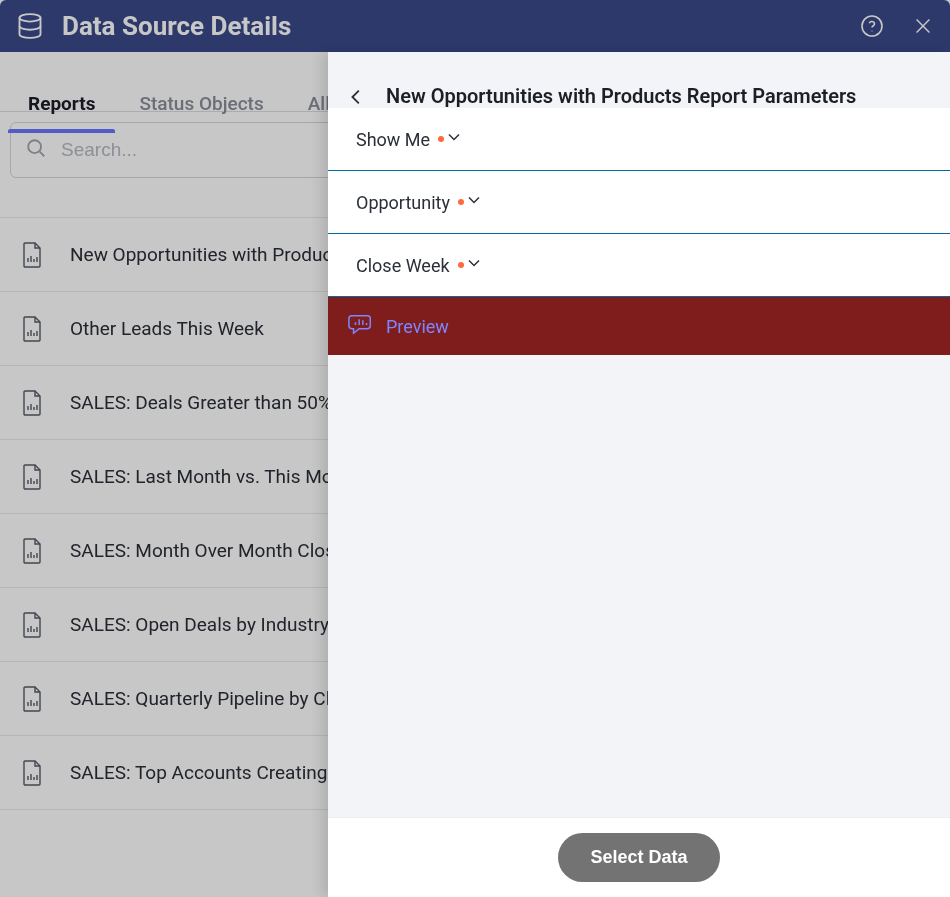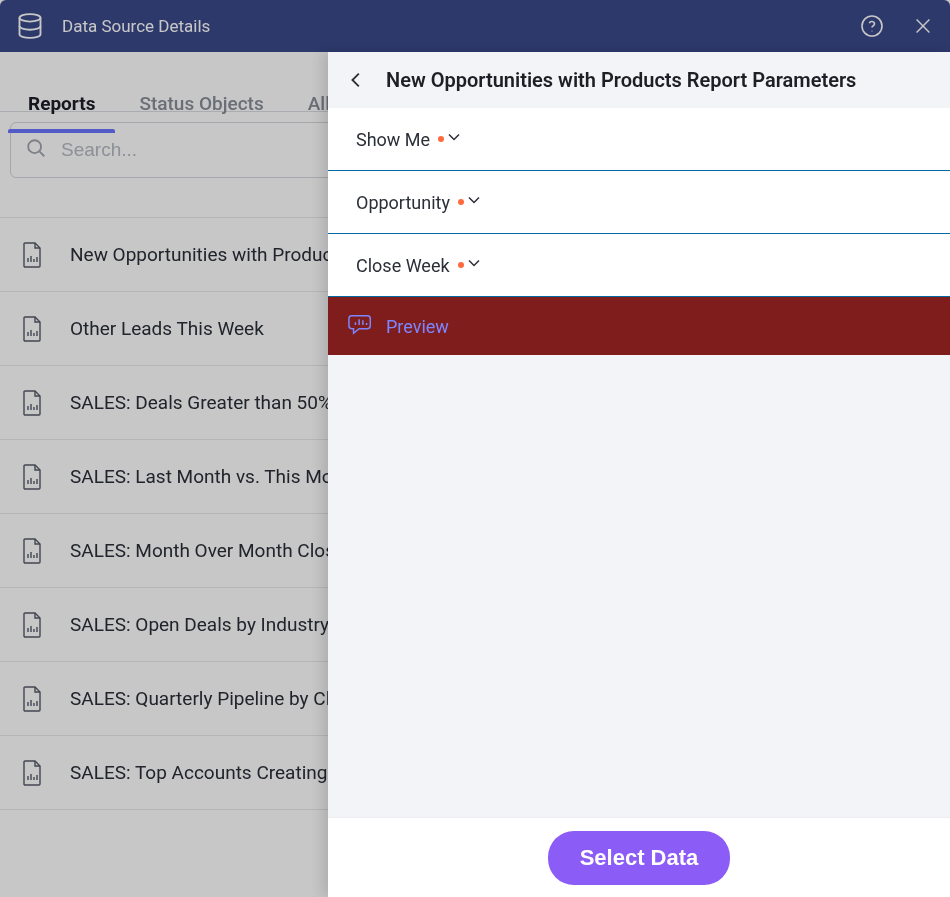--- a/index.html
+++ b/index.html
@@ -6,21 +6,21 @@
   html, body { width: 950px; height: 897px; font-family: -apple-system, BlinkMacSystemFont, "Segoe UI", Roboto, Helvetica, Arial, sans-serif; overflow: hidden; background:#fff;}
   .root { position: relative; width:950px; height:897px; background:#fff; }
 
   
   .header {
     height:52px; background:#3a4a8a; display:flex; align-items:center; padding:0 16px; color:#fff;
     border-top-left-radius:6px; border-top-right-radius:6px;
   }
   .header .db-icon { width:28px; height:28px; margin-right:18px; }
   .header .db-icon svg { width:28px; height:28px; stroke:#fff; stroke-width:1.6; fill:none;}
-  .header-title { font-size:17px; font-weight:400; flex:1; }
+  .header-title { font-size:26px; font-weight:700; flex:1; }
   .header-actions { display:flex; align-items:center; gap:28px; }
   .header-actions svg { stroke:#fff; stroke-width:1.6; fill:none;}
 
   
   .tabs { display:flex; align-items:center; height:60px; border-bottom:1px solid #d9dde3; padding:0 8px; gap:4px;}
   .tab { padding:0 20px; height:100%; display:flex; align-items:center; font-size:19px; color:#888d99; font-weight:500;margin-top:44px; }
   .tab.active { color:#1d1d28; font-weight:700; position:relative;}
   .tab.active::after { content:""; position:absolute; left:0; right:0; bottom:0; height:4px; background:#6b75ff; border-radius:2px 2px 0 0;}
   
   
@@ -40,35 +40,35 @@
   .row-icon svg { width:24px; height:26px; stroke:#555b67; stroke-width:1.4; fill:none;}
   .row-label { font-size:19px; color:#2b2f38; white-space:nowrap; overflow:hidden; text-overflow:ellipsis;}
 
   
   .overlay {
     position:absolute; left:0; top:0; width:100%; height:100%; background:rgba(0,0,0,0.22);
   }
 
   
   .drawer { position:absolute; right:0; top:52px; bottom:0; width:622px; background:#f3f4f7; box-shadow:-6px 0 12px rgba(0,0,0,0.12); display:flex; flex-direction:column;}
-  .drawer-header { height:56px; display:flex; align-items:center; padding:0 18px; gap:18px; }
+  .drawer-header { height:56px; display:flex; align-items:flex-end; padding:0 18px; gap:18px; }
   .drawer-header svg { stroke:#2b2f38; stroke-width:2; fill:none; width:22px; height:22px;}
   .drawer-title { font-size:20px; font-weight:600; color:#1d1f26; }
   .params { background:#fff;}
   .param { height:63px; display:flex; align-items:center; padding:0 28px; border-bottom:1px solid #0369a1; }
   .param:first-child{}
   .param-label { font-size:18px; color:#2b2f38; display:flex; align-items:center; }
   .param-label .dot { width:6px; height:6px; border-radius:50%; background:#ff6a3d; margin-left:8px;}
   .param svg { stroke:#2b2f38; stroke-width:1.8; fill:none; width:20px; height:20px;}
   .preview-row { height:58px; display:flex; align-items:center; padding:0 20px; gap:12px; background:#7f1d1d;}
   .preview-row svg { stroke:#7d86ff; stroke-width:1.6; fill:none; width:26px; height:24px;}
   .preview-label { font-size:18px; color:#7d86ff; }
 
   .drawer-footer { margin-top:auto; height:80px; background:#fff; display:flex; align-items:center; justify-content:center; border-top:1px solid #eceef2;}
-  .select-btn { background:#8b5cf6; color:#fff; font-size:22px; font-weight:600; border:none; border-radius:26px; padding:14px 32px; cursor:not-allowed;}
+  .select-btn { background:#737373; color:#fff; font-size:18px; font-weight:600; border:none; border-radius:26px; padding:14px 32px; cursor:not-allowed;}
 
 </style>
 </head>
 <body>
 <div class="root">
 
 <div class="header">
   <span class="db-icon">
     <svg viewBox="0 0 24 24">
           <ellipse cx="12" cy="5" rx="9" ry="3.2"></ellipse>

